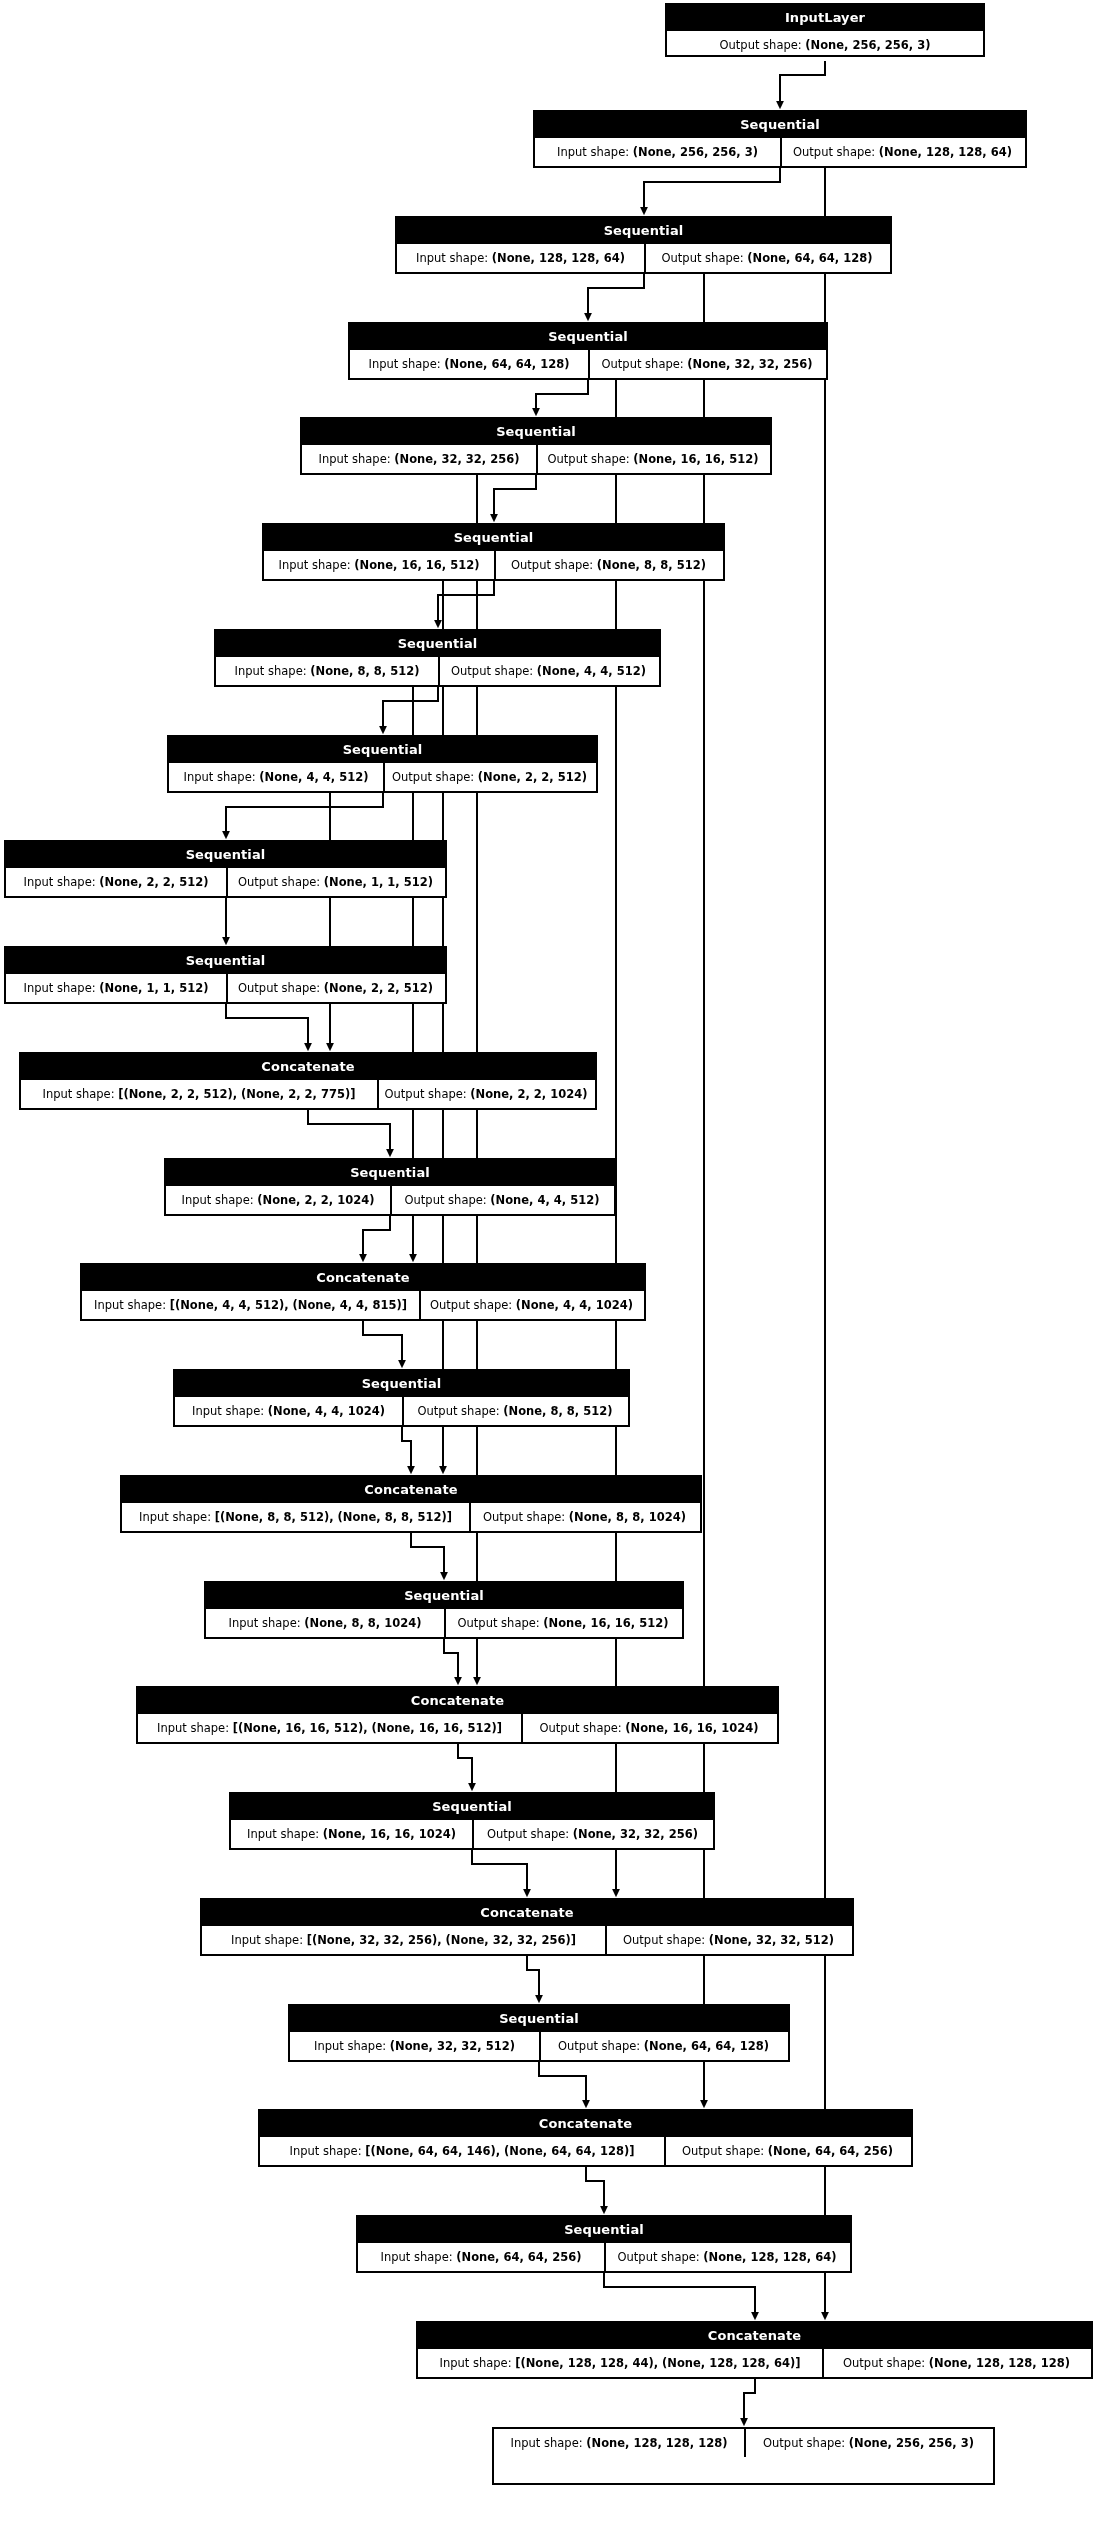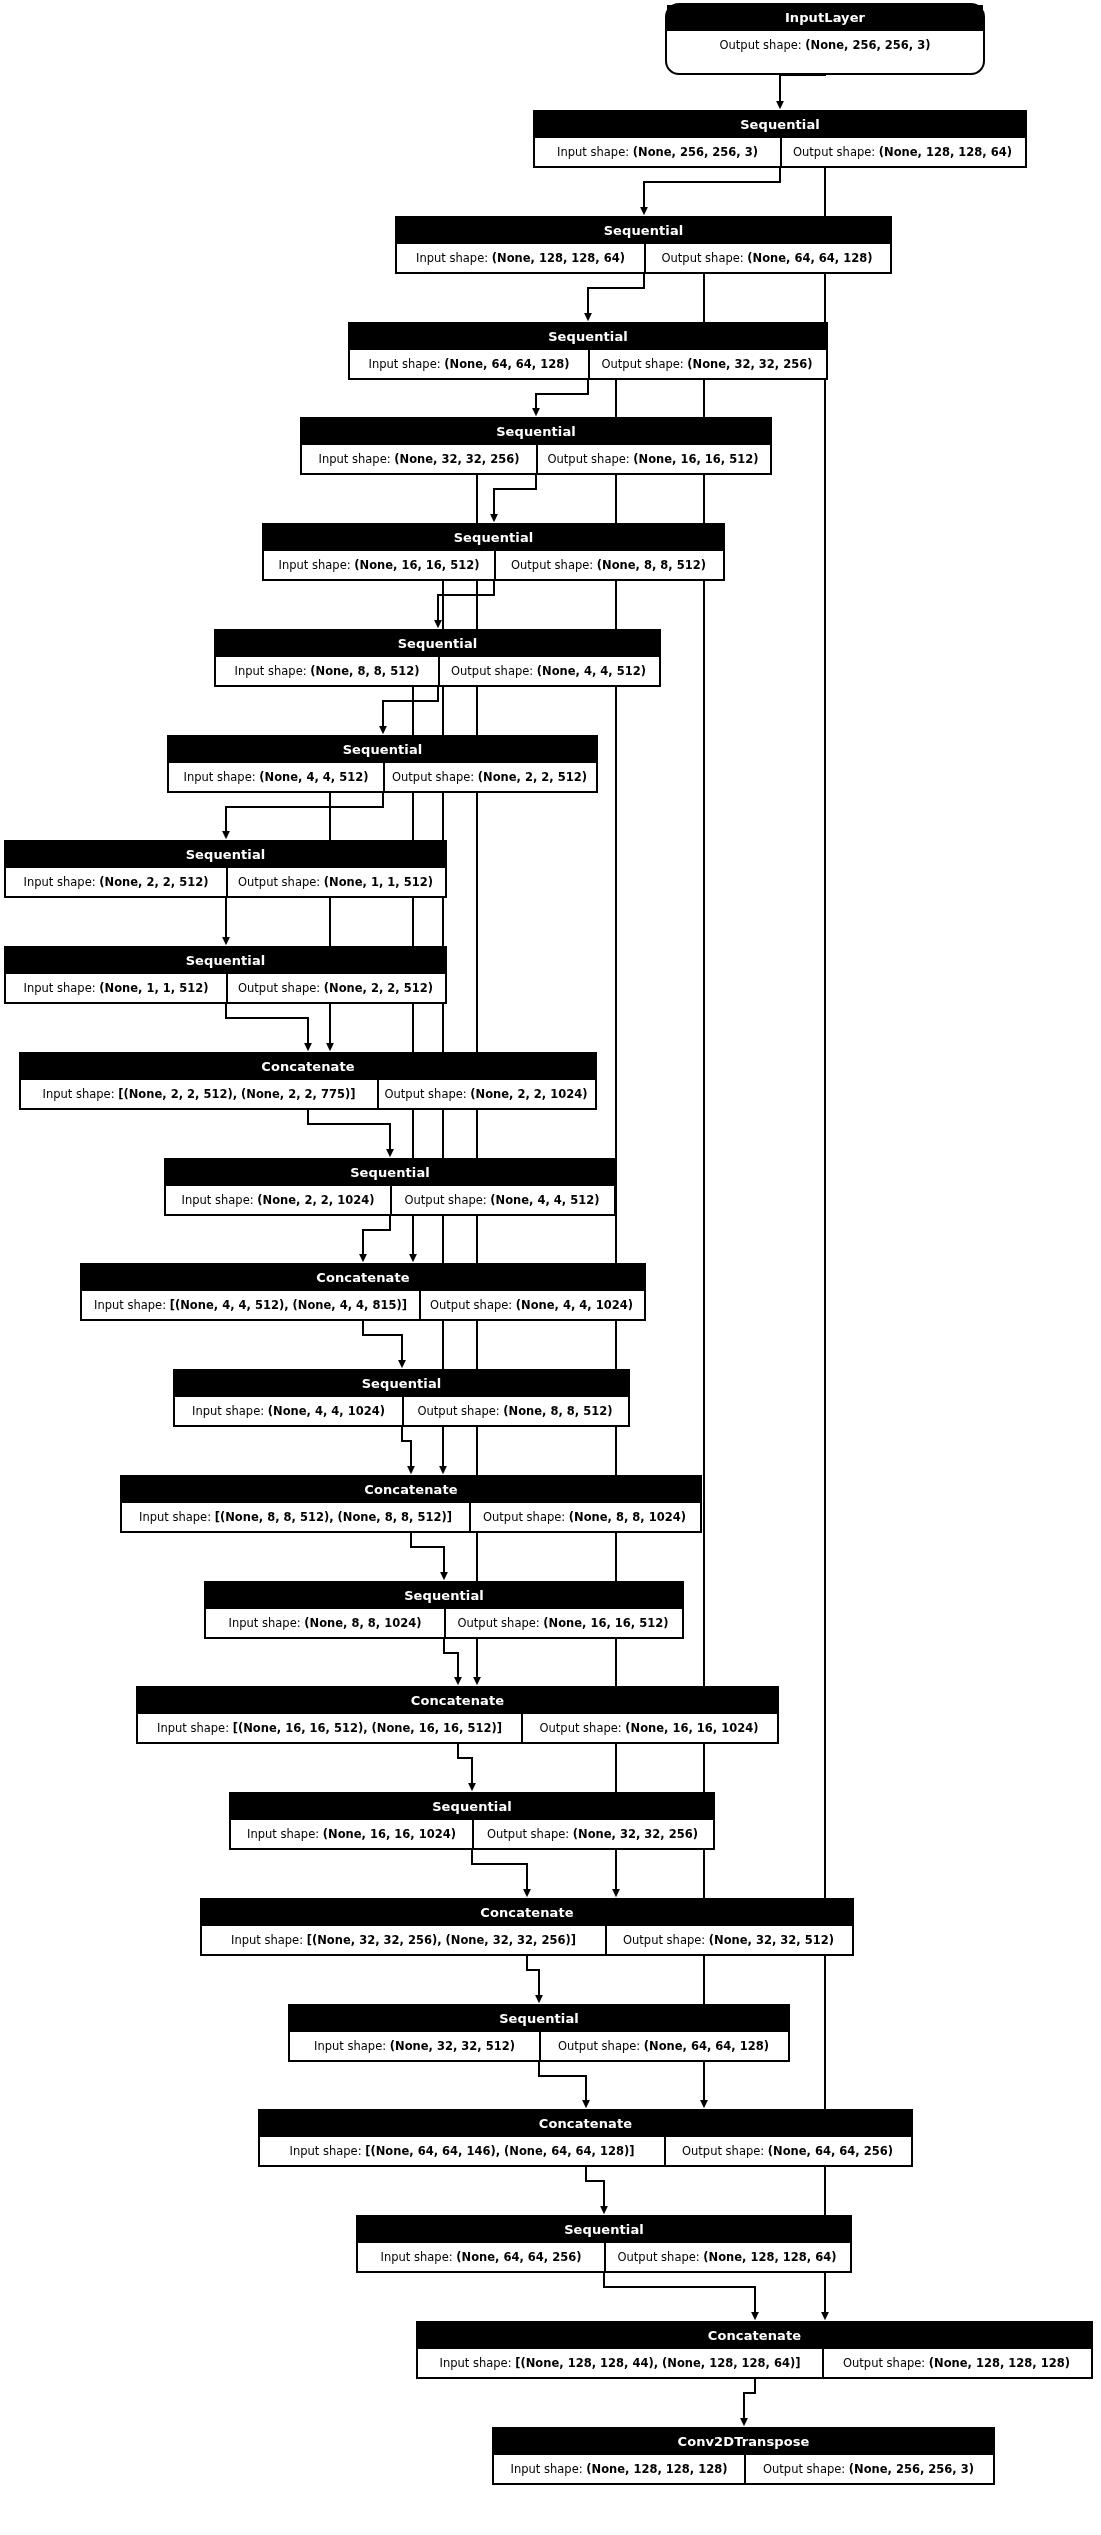--- a/index.html
+++ b/index.html
@@ -88,21 +88,21 @@
         <path d="M 330 793 L 330 1047" stroke="#000000" stroke-width="2" fill="none" marker-end="url(#arrow)"></path>
         <path d="M 413 687 L 413 1258" stroke="#000000" stroke-width="2" fill="none" marker-end="url(#arrow)"></path>
         <path d="M 443 581 L 443 1470" stroke="#000000" stroke-width="2" fill="none" marker-end="url(#arrow)"></path>
         <path d="M 477 475 L 477 1681" stroke="#000000" stroke-width="2" fill="none" marker-end="url(#arrow)"></path>
         <path d="M 616 380 L 616 1893" stroke="#000000" stroke-width="2" fill="none" marker-end="url(#arrow)"></path>
         <path d="M 704 274 L 704 2104" stroke="#000000" stroke-width="2" fill="none" marker-end="url(#arrow)"></path>
         <path d="M 825 168 L 825 2316" stroke="#000000" stroke-width="2" fill="none" marker-end="url(#arrow)"></path>
       </g>
   </svg>
   <div id="nodes-layer">
-      <div class="node" style="left: 665px; top: 3px; width: 320px; height: 72px; border-radius: 14px;">
+      <div class="node" style="left: 665px; top: 3px; width: 320px; height: 54px;">
         <div class="node-title">InputLayer</div>
         <div class="node-body single">
           <div class="cell"><span class="lbl">Output shape:</span>&nbsp;<b>(None, 256, 256, 3)</b></div>
         </div>
       </div>
       <div class="node" style="left: 533px; top: 110px; width: 494px; height: 58px;">
         <div class="node-title">Sequential</div>
         <div class="node-body">
           <div class="cell" style="flex: 0 0 245px;"><span class="lbl">Input shape:</span>&nbsp;<b>(None, 256, 256, 3)</b></div>
           <div class="cell" style="flex: 0 0 243px;"><span class="lbl">Output shape:</span>&nbsp;<b>(None, 128, 128, 64)</b></div>
@@ -249,20 +249,19 @@
         </div>
       </div>
       <div class="node" style="left: 416px; top: 2321px; width: 677px; height: 58px;">
         <div class="node-title">Concatenate</div>
         <div class="node-body">
           <div class="cell" style="flex: 0 0 404px;"><span class="lbl">Input shape:</span>&nbsp;<b>[(None, 128, 128, 44), (None, 128, 128, 64)]</b></div>
           <div class="cell" style="flex: 0 0 267px;"><span class="lbl">Output shape:</span>&nbsp;<b>(None, 128, 128, 128)</b></div>
         </div>
       </div>
       <div class="node" style="left: 492px; top: 2427px; width: 503px; height: 58px;">
-        <div class="node-title">Conv2DTranspose</div>
         <div class="node-body">
           <div class="cell" style="flex: 0 0 250px;"><span class="lbl">Input shape:</span>&nbsp;<b>(None, 128, 128, 128)</b></div>
           <div class="cell" style="flex: 0 0 247px;"><span class="lbl">Output shape:</span>&nbsp;<b>(None, 256, 256, 3)</b></div>
         </div>
       </div>
     </div>
 </div>
 
 </body></html>

